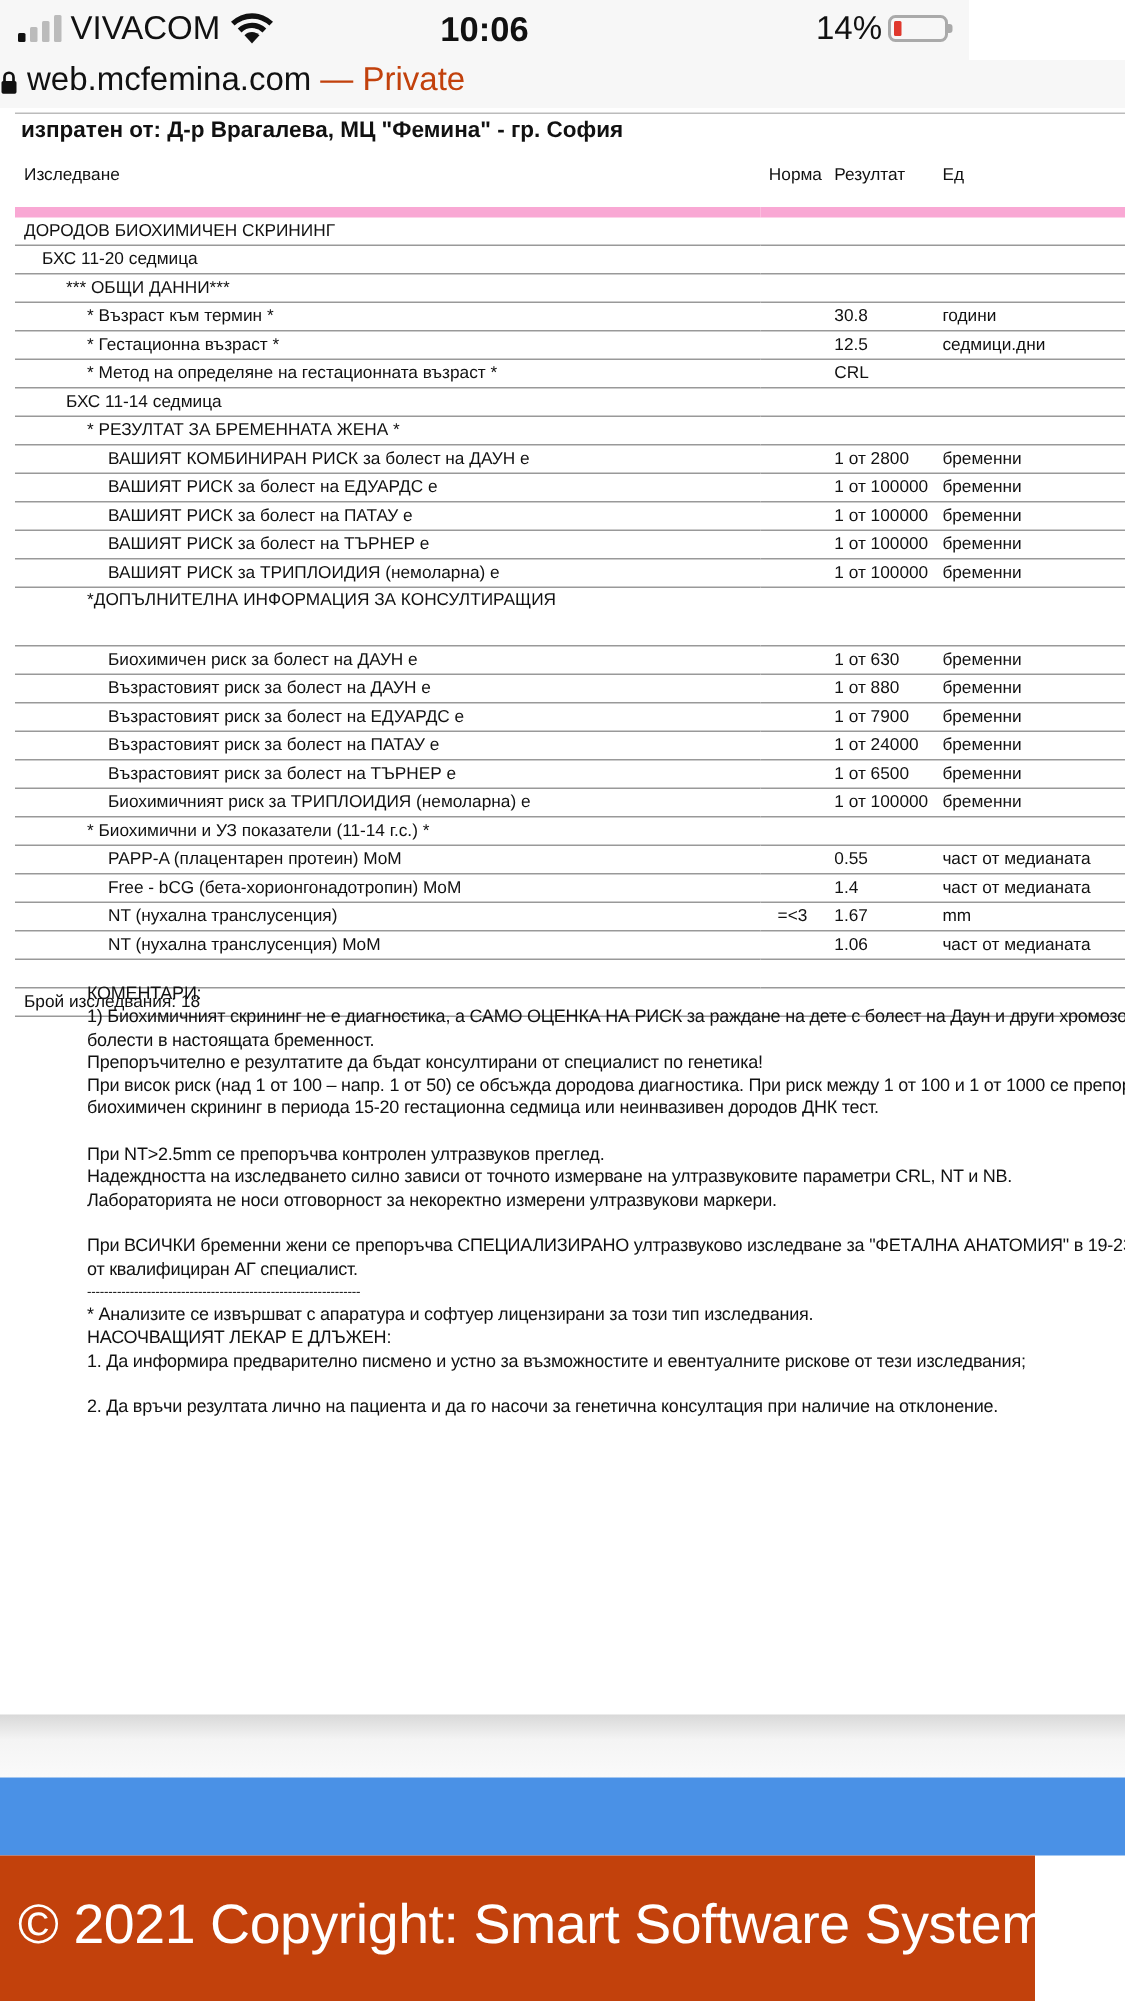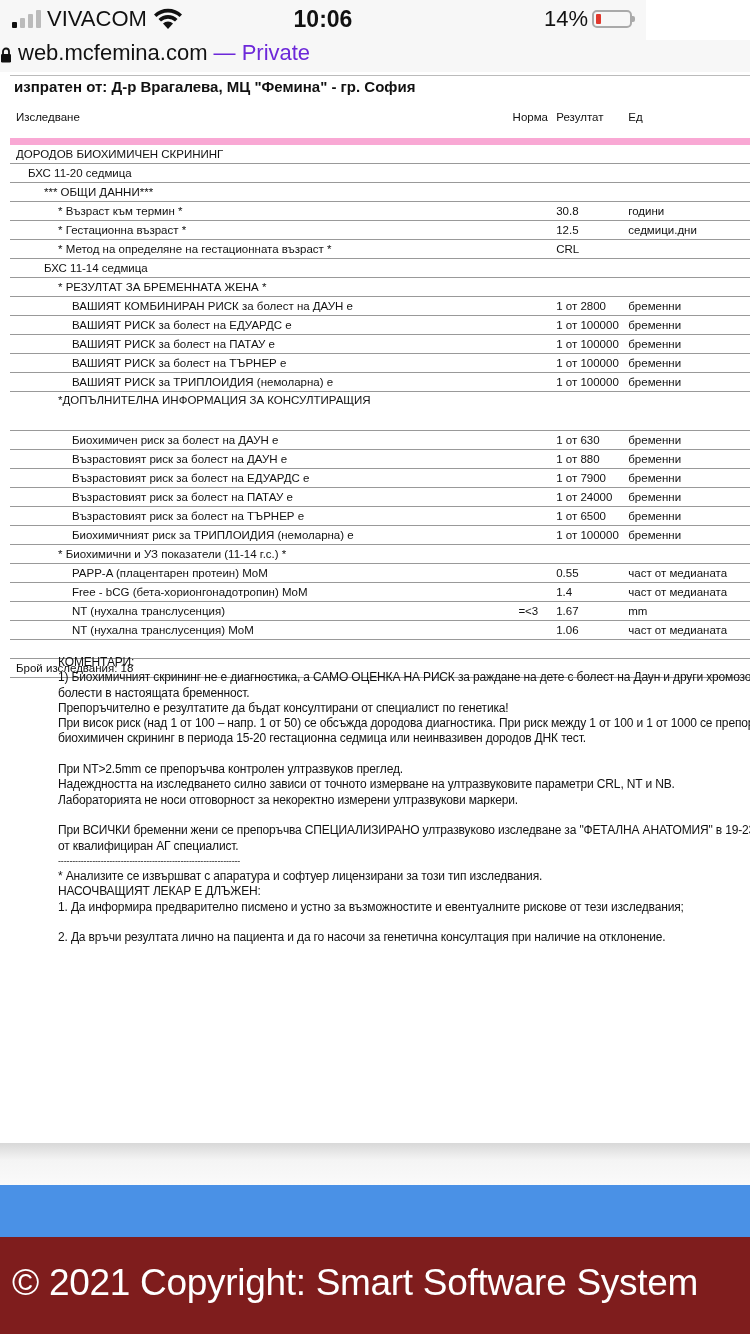--- a/index.html
+++ b/index.html
@@ -23,21 +23,21 @@
   .battery::after { content: ""; position: absolute; right: -5px; top: 4px; width: 3px; height: 6px; background: #aaa; border-radius: 0 2px 2px 0; }
   .battery .lvl { position: absolute; left: 2px; top: 2px; width: 5px; height: 10px; background: #e0382d; border-radius: 1px; }
 
   .urlbar {
     position: absolute; left: 0; top: 40px; width: 750px; height: 32px;
     background: #f7f7f7; text-align: left; font-size: 22px;
   }
   .urlbar .inner { display: inline-flex; align-items: center; gap: 6px; padding-top: 0px; }
   .lock { width: 12px; height: 16px; position: relative; top: 2px; }
   .url-host { color: #111; }
-  .url-priv { color: #6d28d9; }
+  .url-priv { color: #c2410c; }
 
   .doc { position: absolute; left: 0; top: 72px; width: 750px; }
   .topline { position: absolute; left: 10px; top: 3px; width: 740px; height: 1px; background: #bbb; }
 
   table.res { position: absolute; left: 10px; top: 27px; width: 800px; border-collapse: collapse; font-size: 11.5px; table-layout: fixed; }
   table.res td, table.res th { padding: 0 6px 0 6px; height: 18px; border-bottom: 1px solid #999; white-space: nowrap; overflow: hidden; text-align: left; font-weight: normal; vertical-align: middle; }
   table.res th { height: 24px; border-bottom: 7px solid #f9a8d4; vertical-align: bottom; padding-bottom: 15px; }
   .c1 { width: 455px; }
   .c2 { width: 40px; }
   .c3 { width: 66px; }
@@ -51,21 +51,21 @@
   tr.blank td { height: 18px; }
   tr.count td { height: 18px; }
   .rt { text-align: right !important; padding-right: 12px !important; }
 
   .comments { position: absolute; left: 14px; top: 655px; width: 730px; font-size: 12px; line-height: 15.3px; letter-spacing: -0.15px; }
   .comments p { margin: 0; }
   .comments .gap { height: 15.3px; }
 
   .footer-shadow { position: absolute; left: 0; top: 1143px; width: 750px; height: 42px; background: linear-gradient(#d8d8d8, #f4f4f4 40%, #fafafa); }
   .footer-light { position: absolute; left: 0; top: 1185px; width: 750px; height: 52px; background: #4a91e6; }
-  .footer-dark { position: absolute; left: 0; top: 1237px; width: 750px; height: 97px; background: #7f1d1d; }
+  .footer-dark { position: absolute; left: 0; top: 1237px; width: 690px; height: 97px; background: #c2410c; }
   .copyright { position: absolute; left: 12px; top: 25px; color: #fff; font-size: 37px; white-space: nowrap; letter-spacing: -0.3px; }
 </style>
 </head>
 <body>
 
 <div class="statusbar">
   <div class="sb-left">
     <div class="signal">
       <span style="height:6px"></span>
         <span style="height:10px" class="dim"></span>

